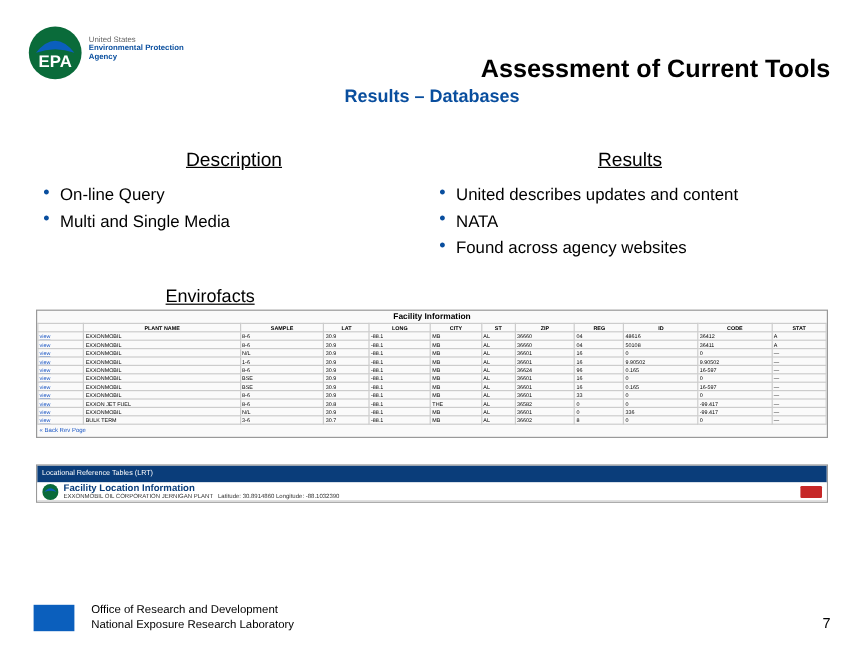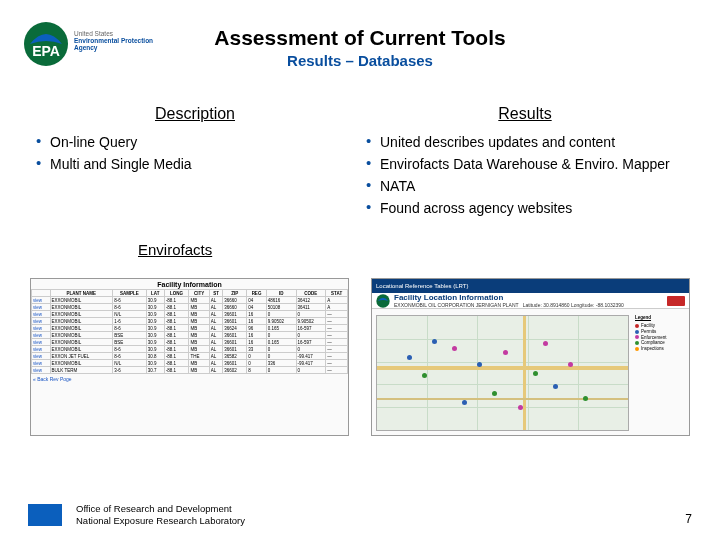--- a/index.html
+++ b/index.html
@@ -16,34 +16,34 @@
   .logo-badge {
     width: 44px; height: 44px; border-radius: 50%; background: #0a6b3a;
     display:flex; align-items:center; justify-content:center; color:#fff;
     font-size:10px; position:relative;
   }
   .logo-badge svg { width:44px; height:44px; }
   .logo-text { margin-left:6px; margin-top:8px; color:#094e9e; font-size:6.5px; line-height:1.1; font-weight:bold;}
   .logo-text .grey { color:#666; font-weight:normal; }
 
   
-  h1.title { text-align:center; font-size:21px; font-weight:bold; margin-top:12px; }
+  h1.title { text-align:right; font-size:21px; font-weight:bold; margin-top:32px; }
   .subtitle { text-align:center; color:#094e9e; font-weight:bold; font-size:15px; margin-top:2px; }
 
   
   .cols { display:flex; margin-top:36px; padding: 0 2px; }
   .col { flex:1; }
   .col h3 { text-align:center; font-size:16px; font-weight:normal; text-decoration:underline; margin-bottom:8px;}
   ul.points { list-style:none; padding-left:6px; }
   ul.points li { position:relative; padding-left:14px; font-size:14px; line-height:22px; }
   ul.points li::before { content:"•"; position:absolute; left:0; top:-1px; color:#094e9e; font-size:15px; }
 
   
   .enviro-label { text-align:left; font-size:15px; margin:22px 0 0 110px;text-decoration:underline; }
-  .thumbs { display:flex; gap:22px; margin-top:20px; padding:0 2px; }
+  .thumbs { display:flex; gap:22px; margin-top:2px; padding:0 2px;flex-direction:column; }
   .thumb { flex:1; height:158px; border:1px solid #999; background:#fafafa; position:relative; overflow:hidden; }
 
   
   .fake-table-title { font-size:7px; text-align:center; padding:2px 0 1px 0; font-weight:bold; }
   .fake-tbl { width:100%; border-collapse:collapse; font-size:4.5px; }
   .fake-tbl th, .fake-tbl td { border:1px solid #ccc; padding:0.5px 1px; white-space:nowrap; overflow:hidden; }
   .fake-tbl td.link { color:#1a56c4; text-decoration:underline; }
   .fake-tbl-foot { font-size:5px; color:#1a56c4; padding:2px; }
 
   
@@ -98,21 +98,20 @@
       <h3>Description</h3>
       <ul class="points">
         <li>On-line Query</li>
         <li>Multi and Single Media</li>
       </ul>
     </div>
     <div class="col">
       <h3>Results</h3>
       <ul class="points">
         <li>United describes updates and content</li>
-        <li>Envirofacts Data Warehouse &amp; Enviro. Mapper</li>
         <li>NATA</li>
         <li>Found across agency websites</li>
       </ul>
     </div>
   </div>
 
   <div class="enviro-label">Envirofacts</div>
 
   <div class="thumbs">
 

